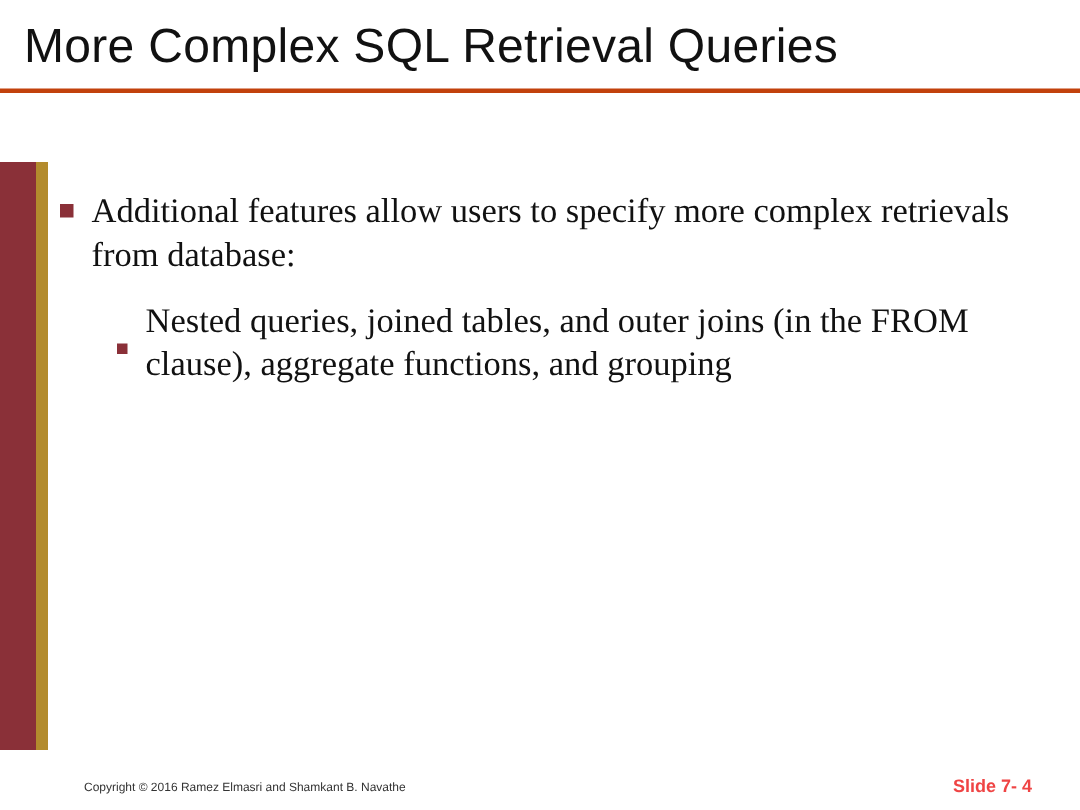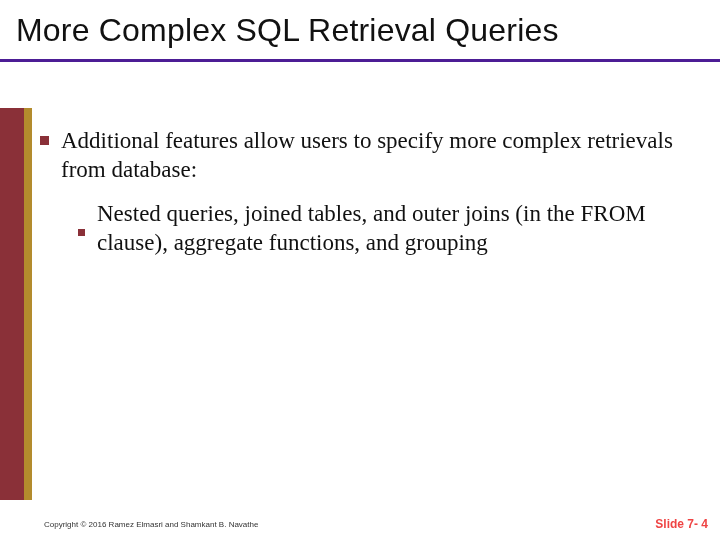--- a/index.html
+++ b/index.html
@@ -1,29 +1,29 @@
 <!DOCTYPE html>
 <html><head>
 <meta charset="utf-8">
 <style>
   * { margin: 0; padding: 0; box-sizing: border-box; }
   html, body { width: 720px; height: 540px; font-family: Arial, Helvetica, sans-serif; background: #fff; overflow: hidden; }
   .slide { width: 720px; height: 540px; position: relative; background: #fff; }
-  .title-area { padding: 12px 16px 10px 16px; border-bottom: 3px solid #4c1d95; }
+  .title-area { padding: 12px 16px 10px 16px; border-bottom: 3px solid #c2410c; }
   .title { font-size: 32px; line-height: 1.15; color: #111; font-weight: 400; letter-spacing: 0.2px; }
   .body-area { position: absolute; left: 0; right: 0; top: 108px; bottom: 40px; font-family: Liberation Serif, serif; }
   .side-bar { position: absolute; top: 0; bottom: 0; width: 24px; }
   .side-bar.red   { left: 0;  background: #8a3038; }
   .side-bar.gold  { left: 24px; background: #b38b2d; width: 8px; }
   .content { position: absolute; left: 40px; right: 18px; top: 18px; bottom: 0; }
   .lvl1 { display: flex; gap: 12px; font-size: 23px; line-height: 1.28; color: #111; margin-bottom: 14px; }
   .lvl2 { display: flex; gap: 12px; font-size: 23px; line-height: 1.28; color: #111; margin-left: 38px; align-items: center; }
   .bullet { width: 9px; height: 9px; background: #8a3038; flex: 0 0 auto; margin-top: 10px; }
   .bullet.small { width: 7px; height: 7px; margin-top: 9px; }
-  .footer { position: absolute; left: 0; right: 0; bottom: 0; height: 32px; display: flex; align-items: center; justify-content: space-between; padding: 0 12px 0 44px; }
+  .footer { position: absolute; left: 12px; right: 0; bottom: 0; height: 32px; display: flex; align-items: center; justify-content: space-between; padding: 0 32px 0 44px; }
   .copyright { font-size: 8px; color: #333; }
   .slidenum { font-size: 12px; color: #ef4444; font-weight: 700; }
 </style>
 </head>
 <body>
 
 <div class="slide">
 
   <div class="title-area">
     <h1 class="title">More Complex SQL Retrieval Queries</h1>

